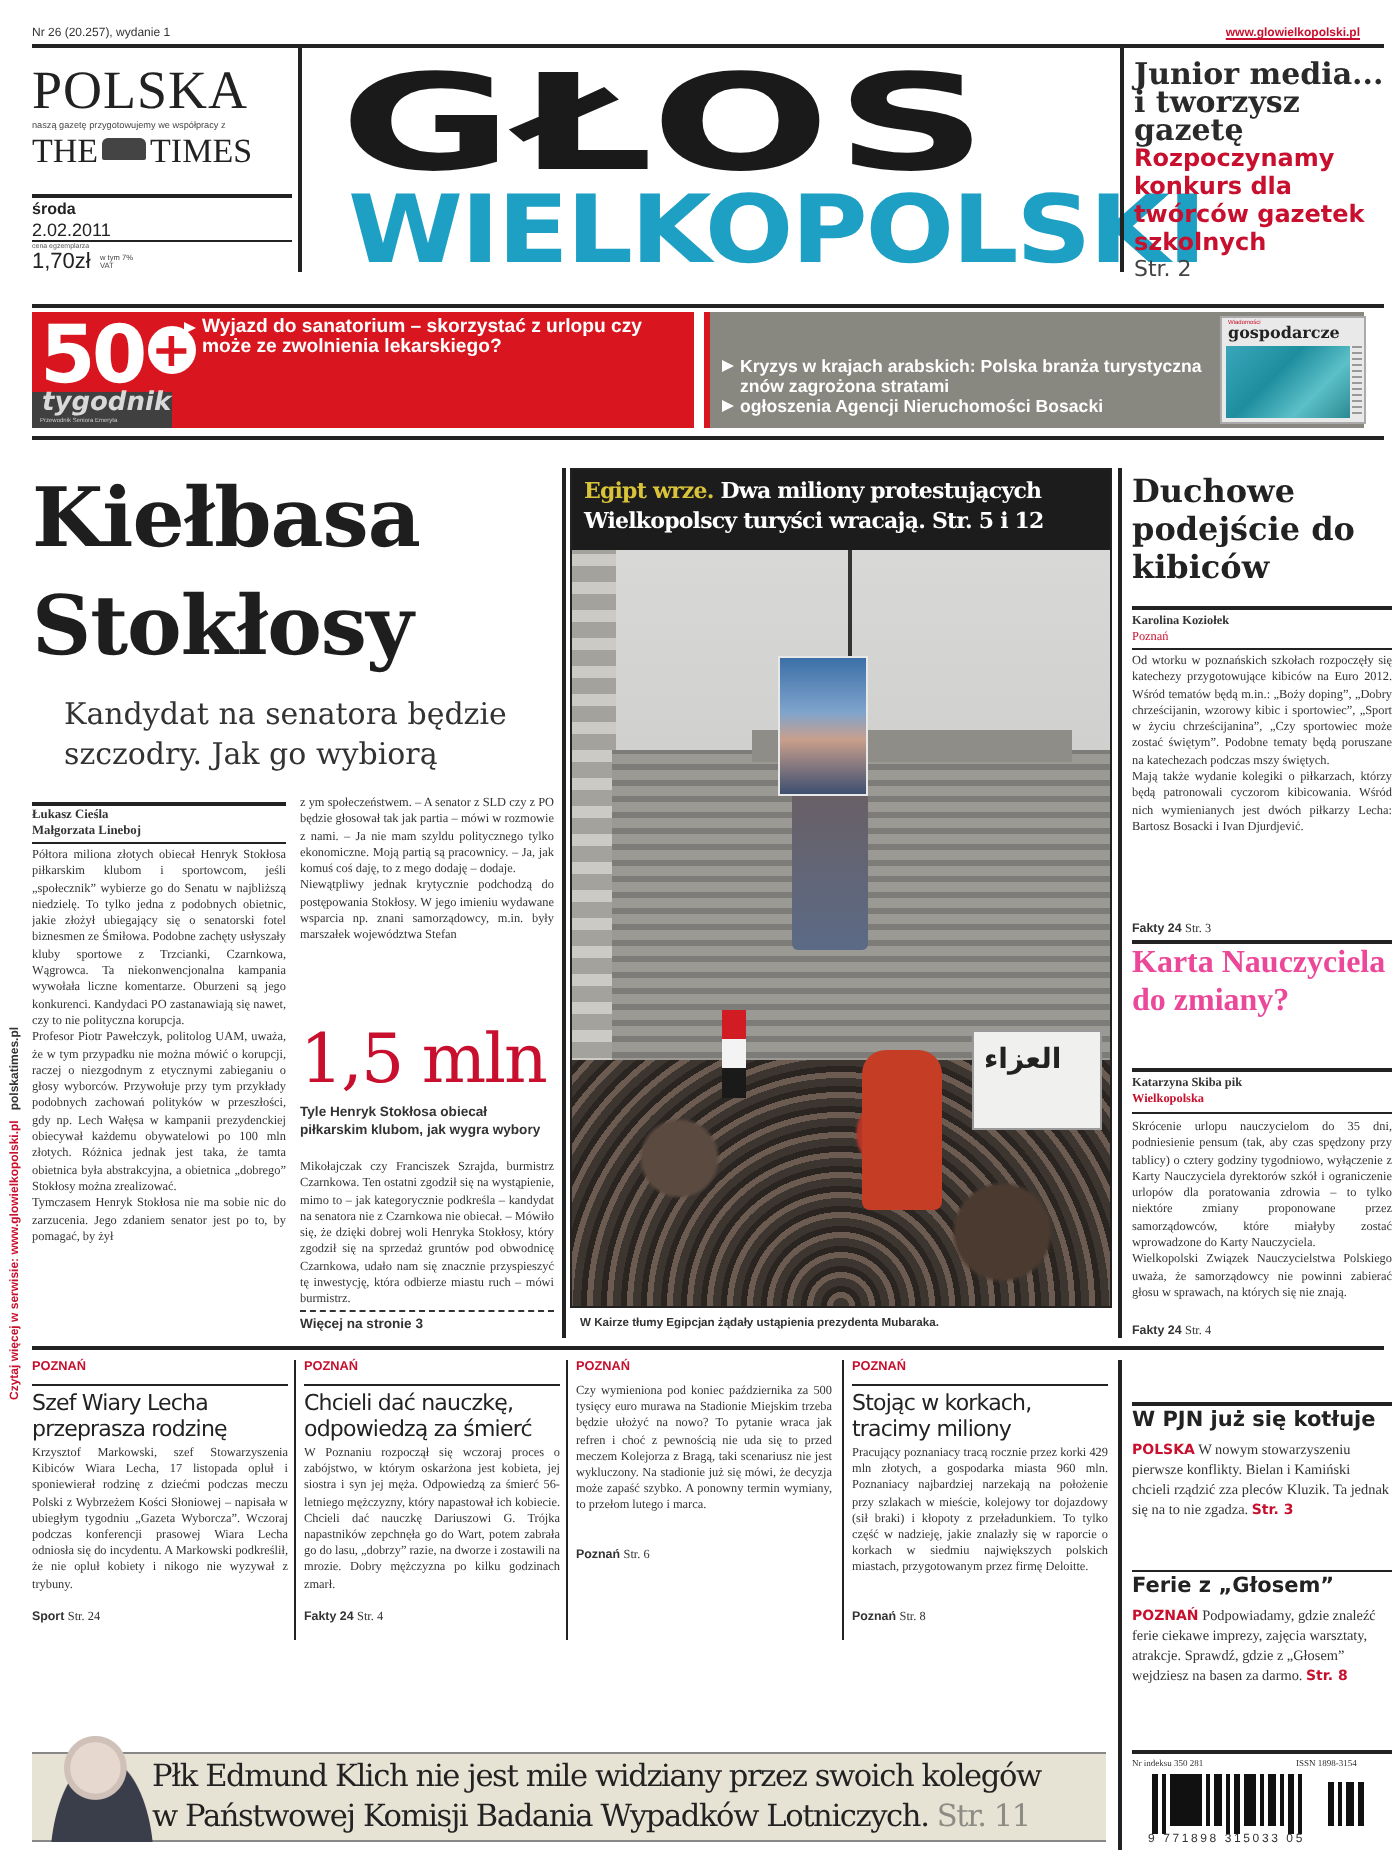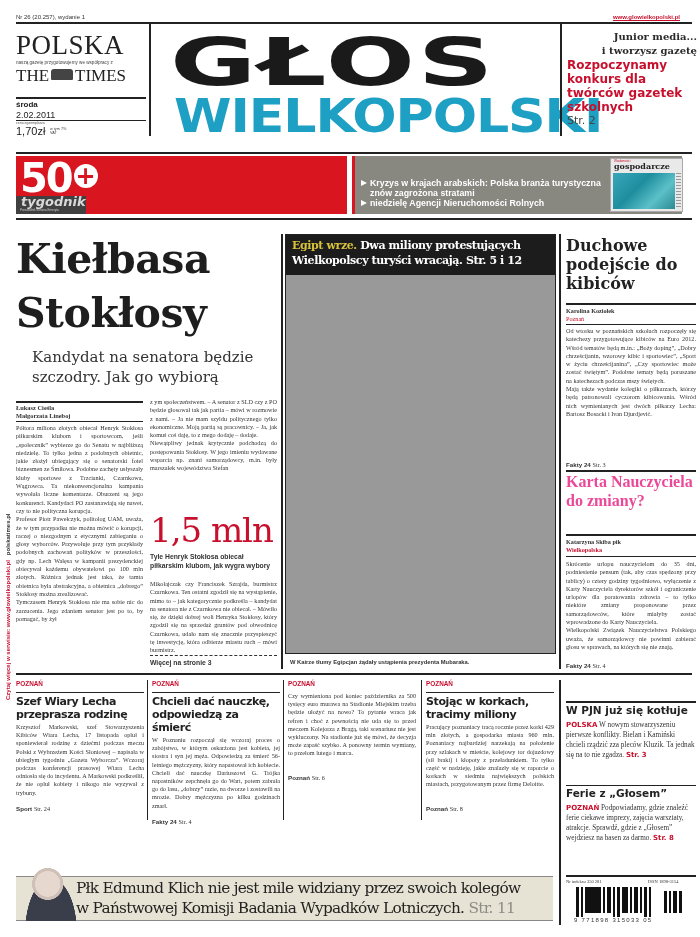--- a/index.html
+++ b/index.html
@@ -21,21 +21,21 @@
   #weekday { left: 16px; top: 100px; font-family: "Liberation Sans", sans-serif; font-size: 8px; font-weight: bold; }
   #date { left: 16px; top: 110px; font-family: "Liberation Sans", sans-serif; font-size: 9px; }
   #price-label { left: 16px; top: 121px; font-family: "Liberation Sans", sans-serif; font-size: 3.5px; color: #555; }
   #price { left: 16px; top: 125px; font-family: "Liberation Sans", sans-serif; font-size: 11px; }
   #price-vat { left: 50px; top: 127px; font-family: "Liberation Sans", sans-serif; font-size: 3.8px; line-height: 4px; color: #444; width: 20px; }
 
   #logo-top { left: 170px; top: 34px; font-family: "DejaVu Sans", sans-serif; font-weight: bold; font-size: 74px; line-height: 62px; letter-spacing: 2px; color: #1a1a1a; transform: scaleX(1.42) scaleY(0.9); transform-origin: left top; }
   #logo-bottom { left: 174px; top: 94px; font-family: "DejaVu Sans", sans-serif; font-weight: bold; font-size: 47px; line-height: 44px; color: #1ea0c4; transform: scaleX(1.11); transform-origin: left top; letter-spacing: -1px; }
 
   #promo-box { left: 567px; top: 30px; width: 130px; }
-  #promo-title { font-family: "DejaVu Serif", serif; font-weight: bold; font-size: 10px; line-height: 14px; color: #2a2a2a; text-align: right; }
+  #promo-title { font-family: "DejaVu Serif", serif; font-weight: bold; font-size: 15px; line-height: 14px; color: #2a2a2a; }
   #promo-sub { font-family: "DejaVu Sans", sans-serif; font-weight: bold; font-size: 12px; line-height: 14px; color: #c8102e; }
   #promo-page { font-family: "DejaVu Sans", sans-serif; font-size: 11px; color: #444; }
 
   
   #red-banner { left: 16px; top: 156px; width: 331px; height: 58px; background: #d9161f; }
   #fifty { left: 4px; top: 0px; font-family: "DejaVu Sans", sans-serif; font-weight: bold; font-size: 40px; line-height: 44px; color: #fff; letter-spacing: -2px; }
   #fifty .plus { display: inline-block; width: 24px; height: 24px; border-radius: 50%; background: #fff; color: #d9161f; font-size: 24px; line-height: 24px; text-align: center; vertical-align: 8px; margin-left: 2px; letter-spacing: 0; }
   #tygodnik-box { left: 0; top: 40px; width: 70px; height: 18px; background: #404040; }
   #tygodnik { left: 5px; top: -2px; font-family: "DejaVu Sans", sans-serif; font-weight: bold; font-style: italic; font-size: 13px; color: #d9d9d9; }
   #tygodnik-sub { left: 4px; top: 12px; font-family: "Liberation Sans", sans-serif; font-size: 3px; color: #ccc; white-space: nowrap; }
@@ -92,21 +92,21 @@
   #right1-body { left: 566px; top: 327px; width: 130px; }
   #right2-title { left: 566px; top: 472px; width: 130px; font-family: Liberation Serif, serif; font-weight: bold; font-size: 16px; line-height: 19px; color: #ec4899; }
   #right2-by { left: 566px; top: 538px; font-family: "Liberation Serif", serif; font-weight: bold; font-size: 6.2px; line-height: 8px; color: #333; }
   #right2-body { left: 566px; top: 560px; width: 130px; }
   .src { font-family: "Liberation Sans", sans-serif; font-weight: bold; font-size: 6.2px; color: #333; }
   .src span { font-weight: normal; font-family: "Liberation Serif", serif; }
 
   
   .b-story { position: absolute; top: 680px; width: 128px; }
   .b-tag { font-family: "Liberation Sans", sans-serif; font-weight: bold; font-size: 6.4px; color: #c8102e; height: 12px; }
-  .b-title { font-family: "DejaVu Sans", sans-serif; font-weight: bold; font-size: 11px; line-height: 13px; color: #222; border-top: 1.5px solid #222; padding-top: 2px; margin-bottom: 2px; letter-spacing: -0.4px; }
+  .b-title { font-family: "DejaVu Sans", sans-serif; font-weight: normal; font-size: 11px; line-height: 13px; color: #222; border-top: 1.5px solid #222; padding-top: 2px; margin-bottom: 2px; letter-spacing: -0.4px; }
   .b-body { font-family: "Liberation Serif", serif; font-size: 6.2px; line-height: 8.2px; color: #333; height: 82px; overflow: hidden; text-align: justify; }
   .b-src { font-family: "Liberation Sans", sans-serif; font-weight: bold; font-size: 6.2px; color: #333; }
   .b-src span { font-weight: normal; font-family: "Liberation Serif", serif; }
 
   
   #pjn-title { left: 566px; top: 704px; font-family: "DejaVu Sans", sans-serif; font-weight: bold; font-size: 10.5px; color: #222; }
   #pjn-body { left: 566px; top: 720px; width: 130px; font-family: "Liberation Serif", serif; font-size: 7.2px; line-height: 10px; color: #333; }
   #ferie-title { left: 566px; top: 787px; font-family: "DejaVu Sans", sans-serif; font-weight: bold; font-size: 10.5px; color: #222; }
   #ferie-body { left: 566px; top: 803px; width: 130px; font-family: "Liberation Serif", serif; font-size: 7.2px; line-height: 10px; color: #333; }
   .tag-inline { font-family: "DejaVu Sans", sans-serif; font-weight: bold; color: #c8102e; font-size: 7px; }
@@ -155,27 +155,28 @@
 
 <div class="rule" style="left:16px;top:152px;width:676px;height:2px;"></div>
 
 <div class="abs" id="red-banner">
   <div class="abs" id="fifty"><span>50</span><span class="plus">+</span></div>
   <div class="abs" id="tygodnik-box">
     <div class="abs" id="tygodnik">tygodnik</div>
     <div class="abs" id="tygodnik-sub">Przewodnik Seniora Emeryta</div>
   </div>
   <div class="abs" id="banner-items">
+    <div class="banner-item"><span class="tri"></span><span>Wyjazd do sanatorium – skorzystać z urlopu czy może ze zwolnienia lekarskiego?</span></div>
   </div>
 </div>
 
 <div class="abs" id="gray-banner">
   <div class="abs" id="gray-items">
     <div class="banner-item"><span class="tri"></span><span>Kryzys w krajach arabskich: Polska branża turystyczna znów zagrożona stratami</span></div>
-    <div class="banner-item"><span class="tri"></span><span>niedzielę Agencji Nieruchomości Rolnych</span></div>
+    <div class="banner-item"><span class="tri"></span><span>ogłoszenia Agencji Nieruchomości Bosacki</span></div>
   </div>
   <div class="abs" id="gray-thumb">
     <div class="abs" id="gray-thumb-tag">Wiadomości</div>
     <div class="abs" id="gray-thumb-title">gospodarcze</div>
     <div class="abs" id="gray-thumb-photo"></div>
     <div class="abs" id="gray-thumb-col"></div>
   </div>
 </div>
 
 <div class="rule" style="left:16px;top:218px;width:676px;height:2px;"></div>
@@ -197,20 +198,34 @@
     Niewątpliwy jednak krytycznie podchodzą do postępowania Stokłosy. W jego imieniu wydawane wsparcia np. znani samorządowcy, m.in. były marszałek województwa Stefan</div>
 <div class="abs" id="big-num">1,5 mln</div>
 <div class="abs" id="big-num-cap">Tyle Henryk Stokłosa obiecał piłkarskim klubom, jak wygra wybory</div>
 <div class="abs bodytxt" id="col2b" style="height:75px;overflow:hidden;">Mikołajczak czy Franciszek Szrajda, burmistrz Czarnkowa. Ten ostatni zgodził się na wystąpienie, mimo to – jak kategorycznie podkreśla – kandydat na senatora nie z Czarnkowa nie obiecał. – Mówiło się, że dzięki dobrej woli Henryka Stokłosy, który zgodził się na sprzedaż gruntów pod obwodnicę Czarnkowa, udało nam się znacznie przyspieszyć tę inwestycję, która odbierze miastu ruch – mówi burmistrz.</div>
 <div class="abs" style="left:150px;top:655px;width:127px;border-top:1px dashed #333;"></div>
 <div class="abs" id="more">Więcej na stronie 3</div>
 <div class="rule" style="left:281px;top:234px;width:1.5px;height:435px;"></div>
 
 <div class="abs" id="photo-frame">
   <div class="abs" id="photo-head"><span class="yellow">Egipt wrze.</span> <span>Dwa miliony protestujących Wielkopolscy turyści wracają. Str. 5 i 12</span></div>
+  <div class="abs" id="photo">
+    <div class="tower" style="left:0;top:0;width:22px;height:260px;"></div>
+    <div class="building" style="left:20px;top:100px;width:250px;height:170px;"></div>
+    <div class="abs" style="left:90px;top:90px;width:160px;height:16px;background:#8e8d88;"></div>
+    <div class="abs" id="effigy-rope"></div>
+    <div class="abs" id="effigy-body"></div>
+    <div class="abs" id="effigy-poster"></div>
+    <div class="abs" id="crowd"></div>
+    <div class="abs" id="flag"></div>
+    <div class="abs" id="protester"></div>
+    <div class="abs" id="sign">
+        <div class="abs" id="sign-text">العزاء</div>
+      </div>
+  </div>
 </div>
 <div class="abs" id="photo-cap">W Kairze tłumy Egipcjan żądały ustąpienia prezydenta Mubaraka.</div>
 <div class="rule" style="left:559px;top:234px;width:1.5px;height:435px;"></div>
 
 <div class="abs" id="right1-title">Duchowe podejście do kibiców</div>
 <div class="rule" style="left:566px;top:303px;width:130px;height:1.5px;"></div>
 <div class="abs" id="right1-by">
     <div>Karolina Koziołek</div>
     <div class="red" style="font-weight:normal;">Poznań</div>
   </div>

